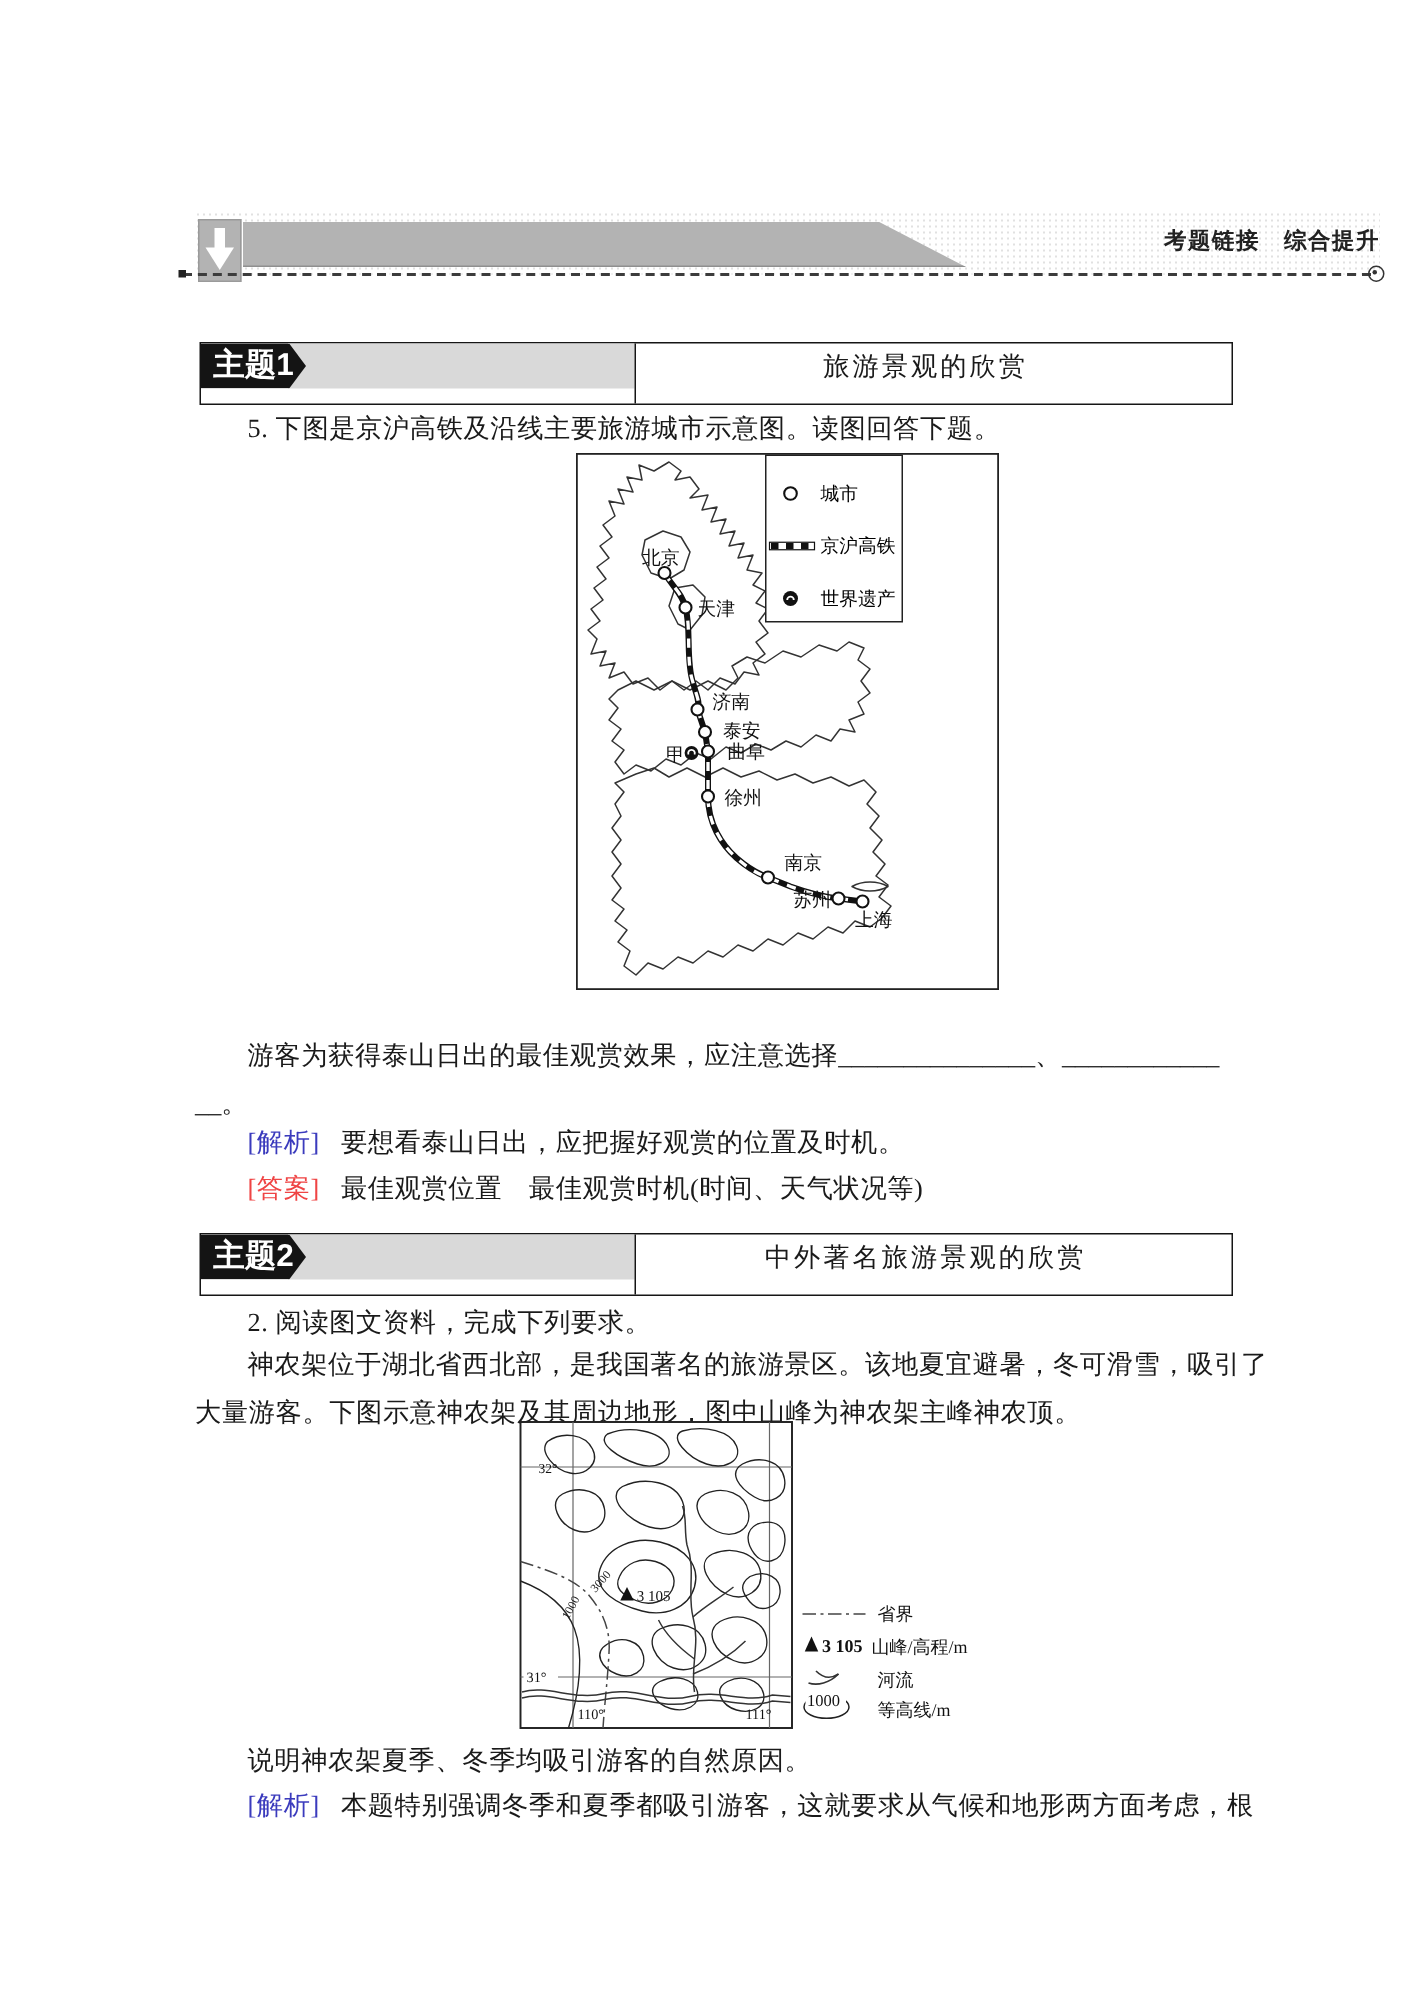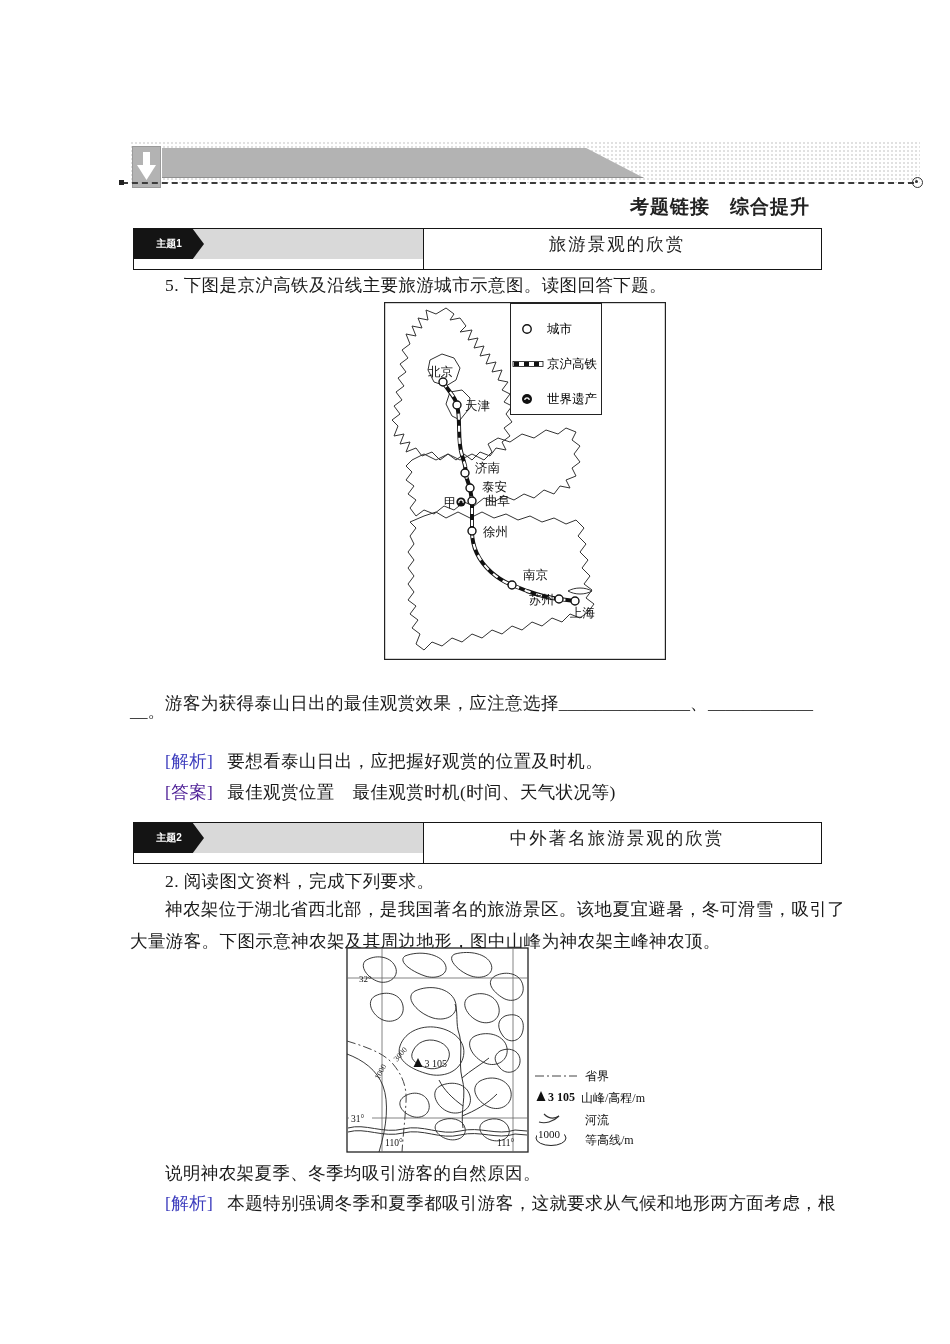--- a/index.html
+++ b/index.html
@@ -10,41 +10,41 @@
   .banner-dots{left:130px;top:141px;width:790px;height:42px;
     background-image:radial-gradient(#c9c9c9 0.8px, transparent 1px);
     background-size:4px 4px;opacity:.55;}
   .arrow-box{left:132px;top:146px;width:27px;height:40px;background:#b3b3b3;border:1px solid #9a9a9a;}
   .trapezoid{left:162px;top:148px;width:482px;height:29px;background:#b3b3b3;
     clip-path:polygon(0 0,88% 0,100% 100%,0 100%);border-bottom:1px solid #8f8f8f;}
   .banner-title{left:172px;top:134px;width:520px;height:44px;line-height:44px;
     font-family:"Liberation Sans","DejaVu Sans",sans-serif;font-weight:900;font-size:33px;
     letter-spacing:18px;color:#0d0d0d;white-space:nowrap;
     text-shadow:-2px 0 0 #fff,2px 0 0 #fff,0 -2px 0 #fff,0 2px 0 #fff,1px 1px 0 #fff,-1px -1px 0 #fff;}
-  .banner-tagline{left:630px;top:151px;width:290px;text-align:left;
-    font-family:"Liberation Sans","DejaVu Sans",sans-serif;font-weight:700;font-size:19px;color:#222;
-    letter-spacing:1px;white-space:nowrap;margin-top:43px;}
+  .banner-tagline{left:630px;top:151px;width:290px;text-align:right;
+    font-family:"Liberation Sans","DejaVu Sans",sans-serif;font-weight:700;font-size:15px;color:#222;
+    letter-spacing:1px;white-space:nowrap;}
   .dash-rule{left:122px;top:182px;width:792px;border-top:2px dashed #3c3c3c;}
   .dash-sq{left:119px;top:180px;width:5px;height:5px;background:#222;}
   .dash-circle{left:912px;top:177px;width:9px;height:9px;border:1.5px solid #333;border-radius:50%;}
   .dash-circle::after{content:"";position:absolute;left:2.2px;top:2.2px;width:3px;height:3px;background:#333;border-radius:50%;}
   
   .topic-box{left:133px;width:687px;height:40px;border:1.2px solid #151515;background:#fff;}
   .topic-label{position:absolute;left:0;top:0;width:70px;height:30px;background:#141414;color:#fff;
-    font-family:"Liberation Sans","DejaVu Sans",sans-serif;font-weight:700;font-size:10px;
+    font-family:"Liberation Sans","DejaVu Sans",sans-serif;font-weight:700;font-size:21px;
     line-height:30px;text-align:center;clip-path:polygon(0 0,84% 0,100% 50%,84% 100%,0 100%);}
   .topic-bar{position:absolute;left:58px;top:0;width:231px;height:30px;background:#d9d9d9;}
   .topic-divider{position:absolute;left:289px;top:0;width:0;height:40px;border-left:1.2px solid #151515;}
   .topic-title{position:absolute;left:289px;top:0;width:310px;height:30px;line-height:30px;
     text-align:center;font-size:17.5px;color:#1a1a1a;letter-spacing:2px;margin-left:39px;}
   
   .tline{left:130px;width:720px;font-size:17.5px;line-height:26px;white-space:nowrap;letter-spacing:0.4px;}
   .indent{text-indent:2em;}
   .tag-blue{color:#3b3bbd;}
-  .tag-red{color:#4c1d95;}
+  .tag-red{color:#ef4444;}
   .tag-gap{display:inline-block;width:14px;}
   .blank{letter-spacing:0;}
   svg text{font-family:"Liberation Serif","DejaVu Serif",serif;}
 </style>
 </head>
 <body>
 
 <div id="page">
 
   <div class="abs banner-dots"></div>
@@ -128,21 +128,21 @@
         <path d="M140.8,98 a2.2,2.2 0 1 1 4.4,0" fill="none" stroke="#fff" stroke-width="1.2"></path>
       </g>
       <text x="163" y="31" font-size="12.5">城市</text>
       <text x="163" y="66" font-size="12.5">京沪高铁</text>
       <text x="163" y="101" font-size="12.5">世界遗产</text>
     </g>
   </svg>
   </div>
 
   <div class="abs tline indent" style="top:690px;"><span>游客为获得泰山日出的最佳观赏效果，应注意选择</span><span class="blank">_______________</span><span>、</span><span class="blank">____________</span></div>
-  <div class="abs tline" style="top:698px;"><span class="blank">__</span><span>。</span></div>
+  <div class="abs tline" style="top:722px;"><span class="blank">__</span><span>。</span></div>
 
   <div class="abs tline indent" style="top:748px;"><span class="tag-blue">[解析]</span><span class="tag-gap"></span><span>要想看泰山日出，应把握好观赏的位置及时机。</span></div>
   <div class="abs tline indent" style="top:779px;"><span class="tag-red">[答案]</span><span class="tag-gap"></span><span>最佳观赏位置　最佳观赏时机(时间、天气状况等)</span></div>
 
   <div class="abs topic-box" style="top:822px;">
     <div class="topic-bar"></div>
     <div class="topic-label">主题2</div>
     <div class="topic-divider"></div>
     <div class="topic-title">中外著名旅游景观的欣赏</div>
   </div>

